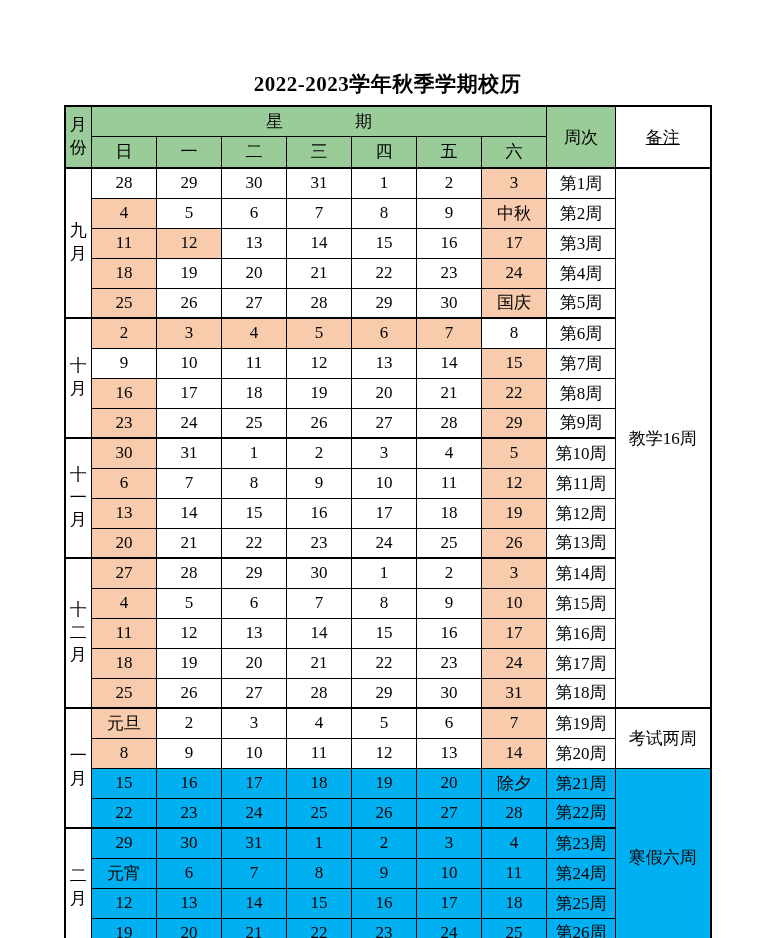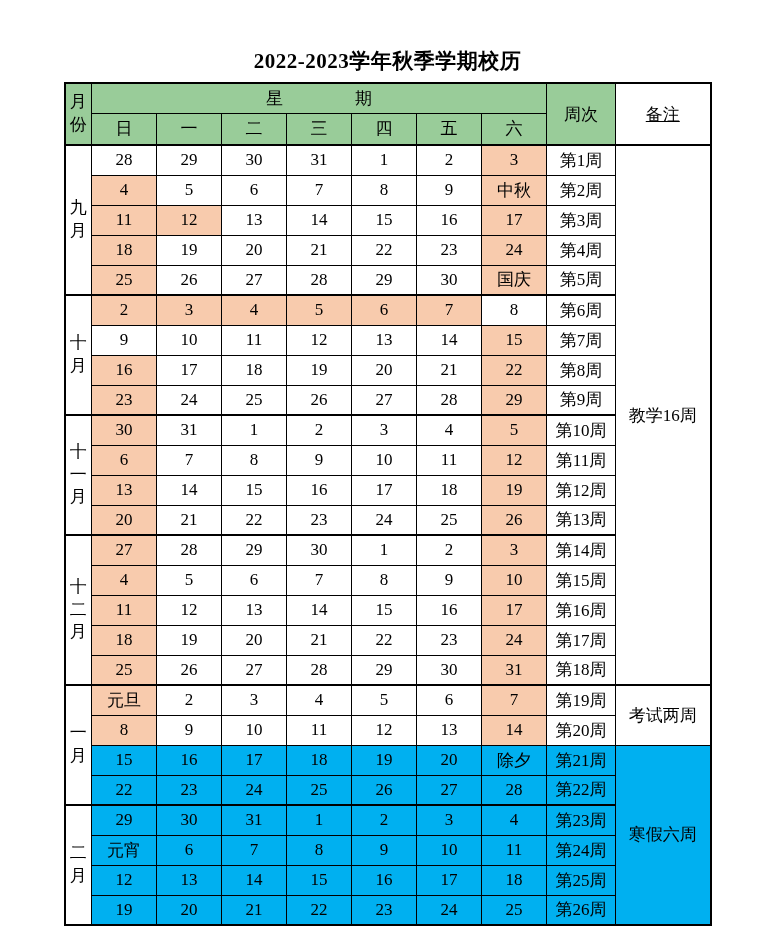--- a/index.html
+++ b/index.html
@@ -8,21 +8,21 @@
     --blue:#00B0F0;
     --border:#000000;
   }
   *{box-sizing:border-box;}
   html,body{margin:0;padding:0;}
   body{
     width:775px;height:938px;background:#ffffff;overflow:hidden;
     font-family:"Liberation Serif","DejaVu Serif",serif;color:#000;
   }
   .title{
-    margin:0;padding-top:47px;text-align:center;
+    margin:0;padding-top:70px;text-align:center;
     font-size:21px;font-weight:bold;letter-spacing:0.5px;
   }
   table.cal{
     border-collapse:collapse;table-layout:fixed;
     margin:7px auto 0;border:2px solid var(--border);
   }
   .cal th,.cal td{
     border:1px solid var(--border);
     text-align:center;vertical-align:middle;
     padding:0;font-weight:normal;font-size:17px;

